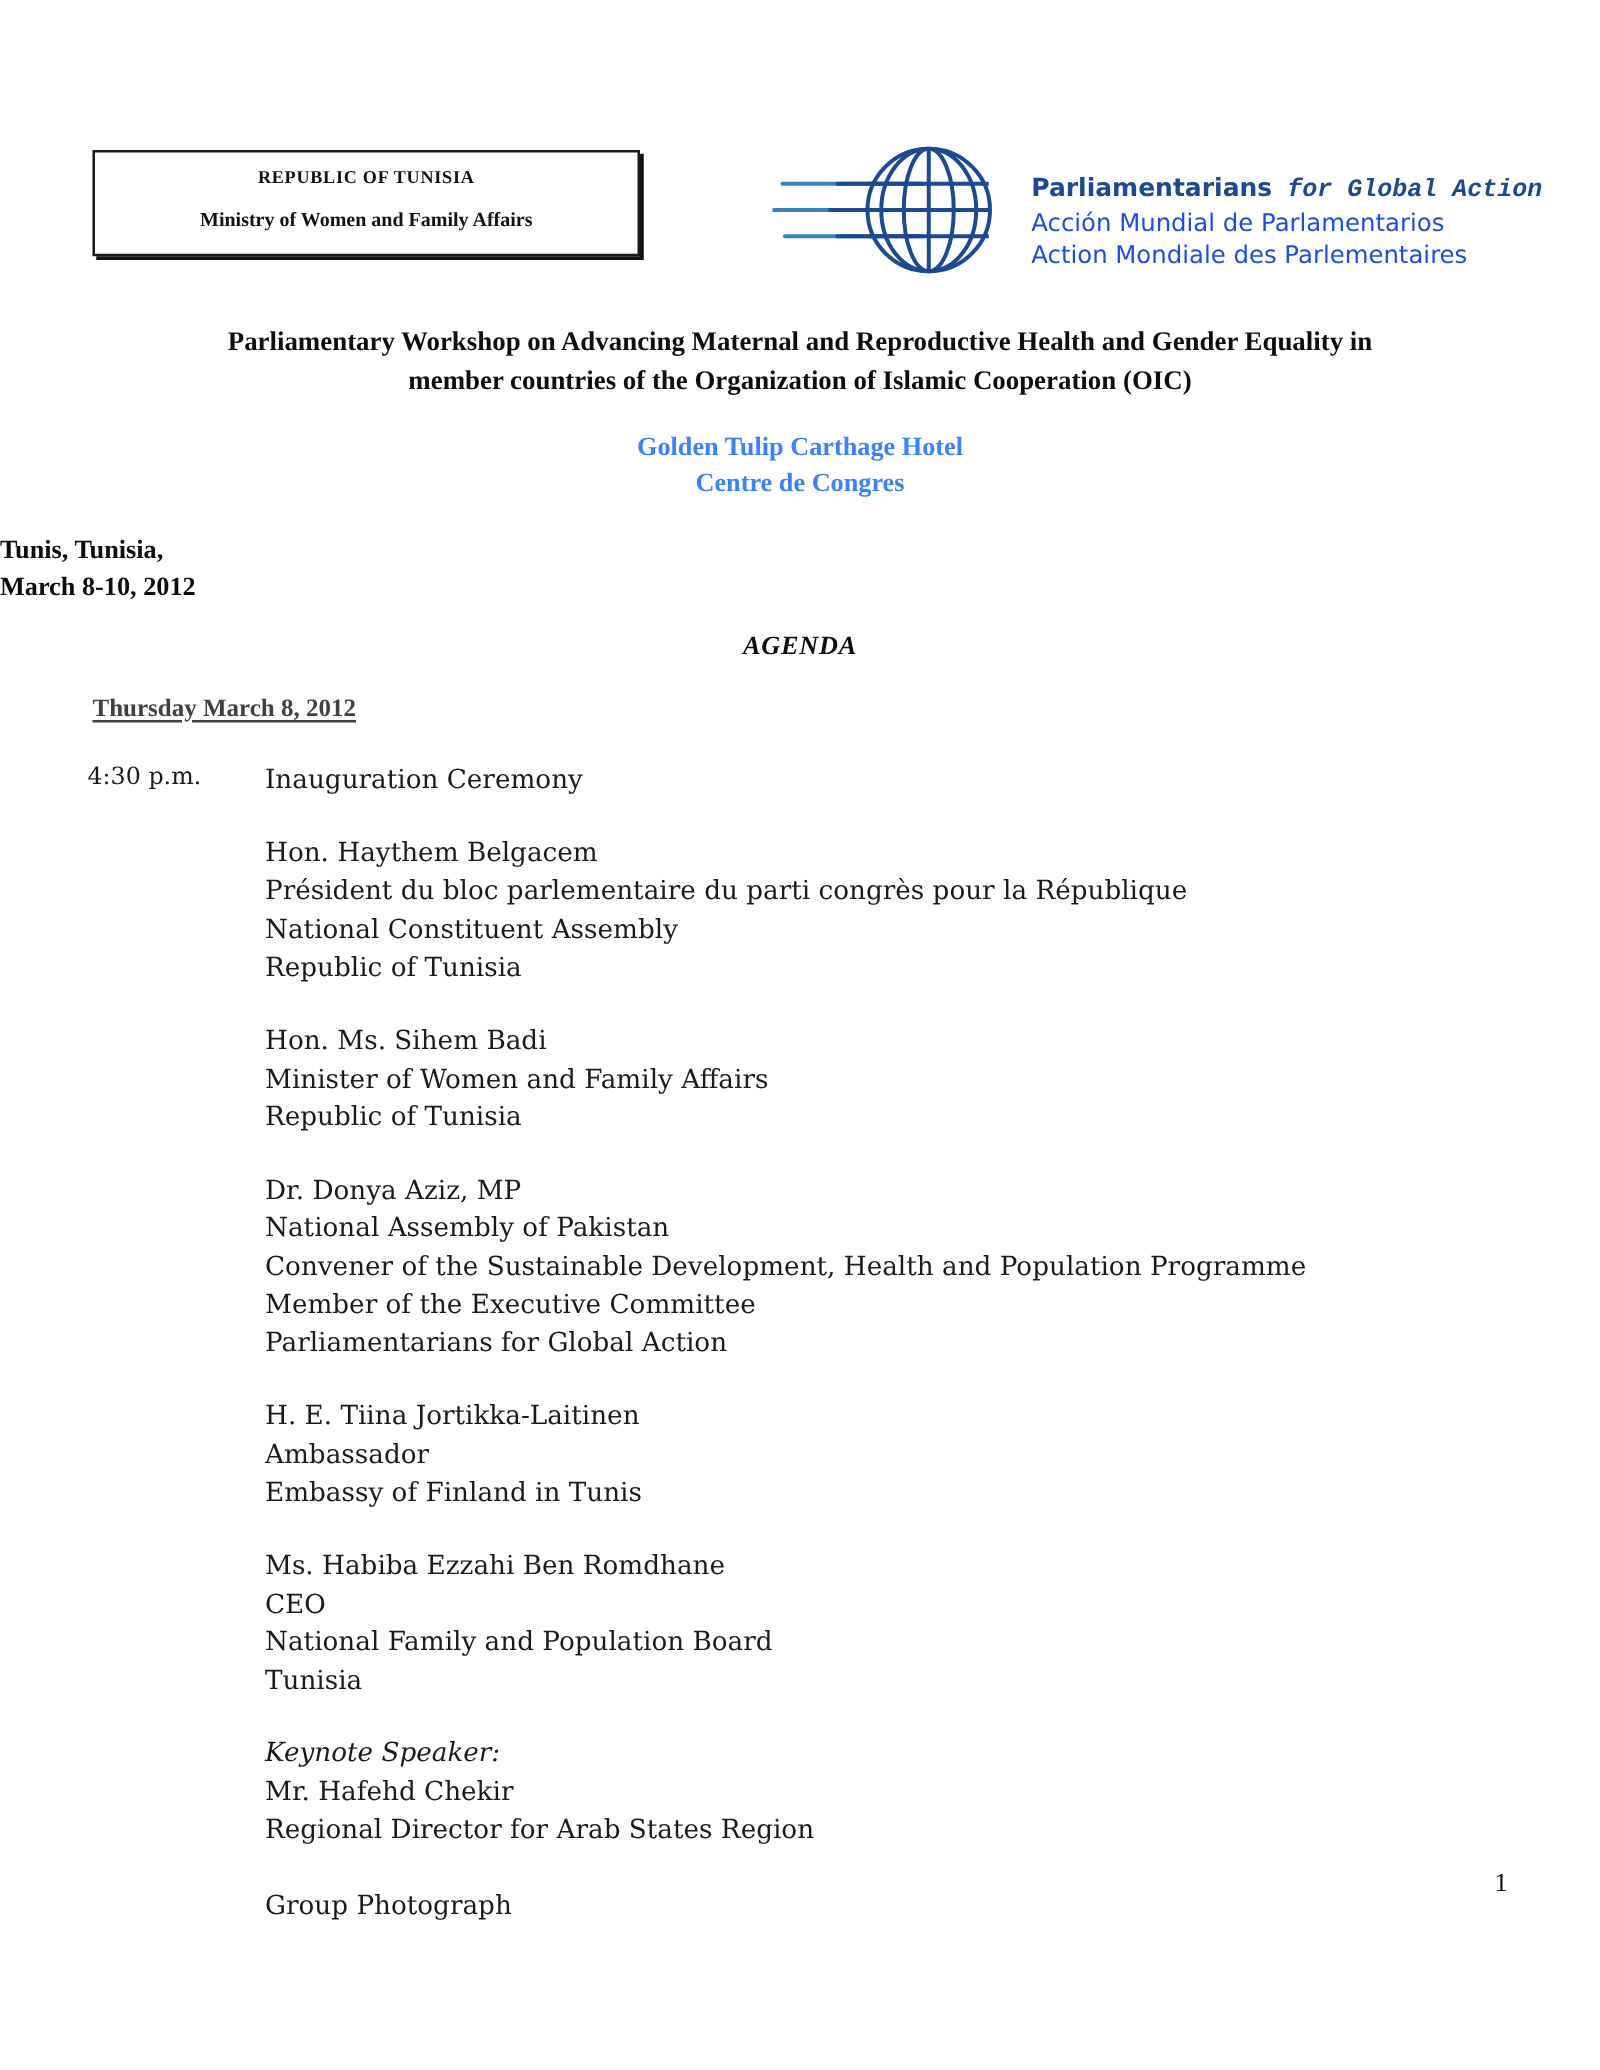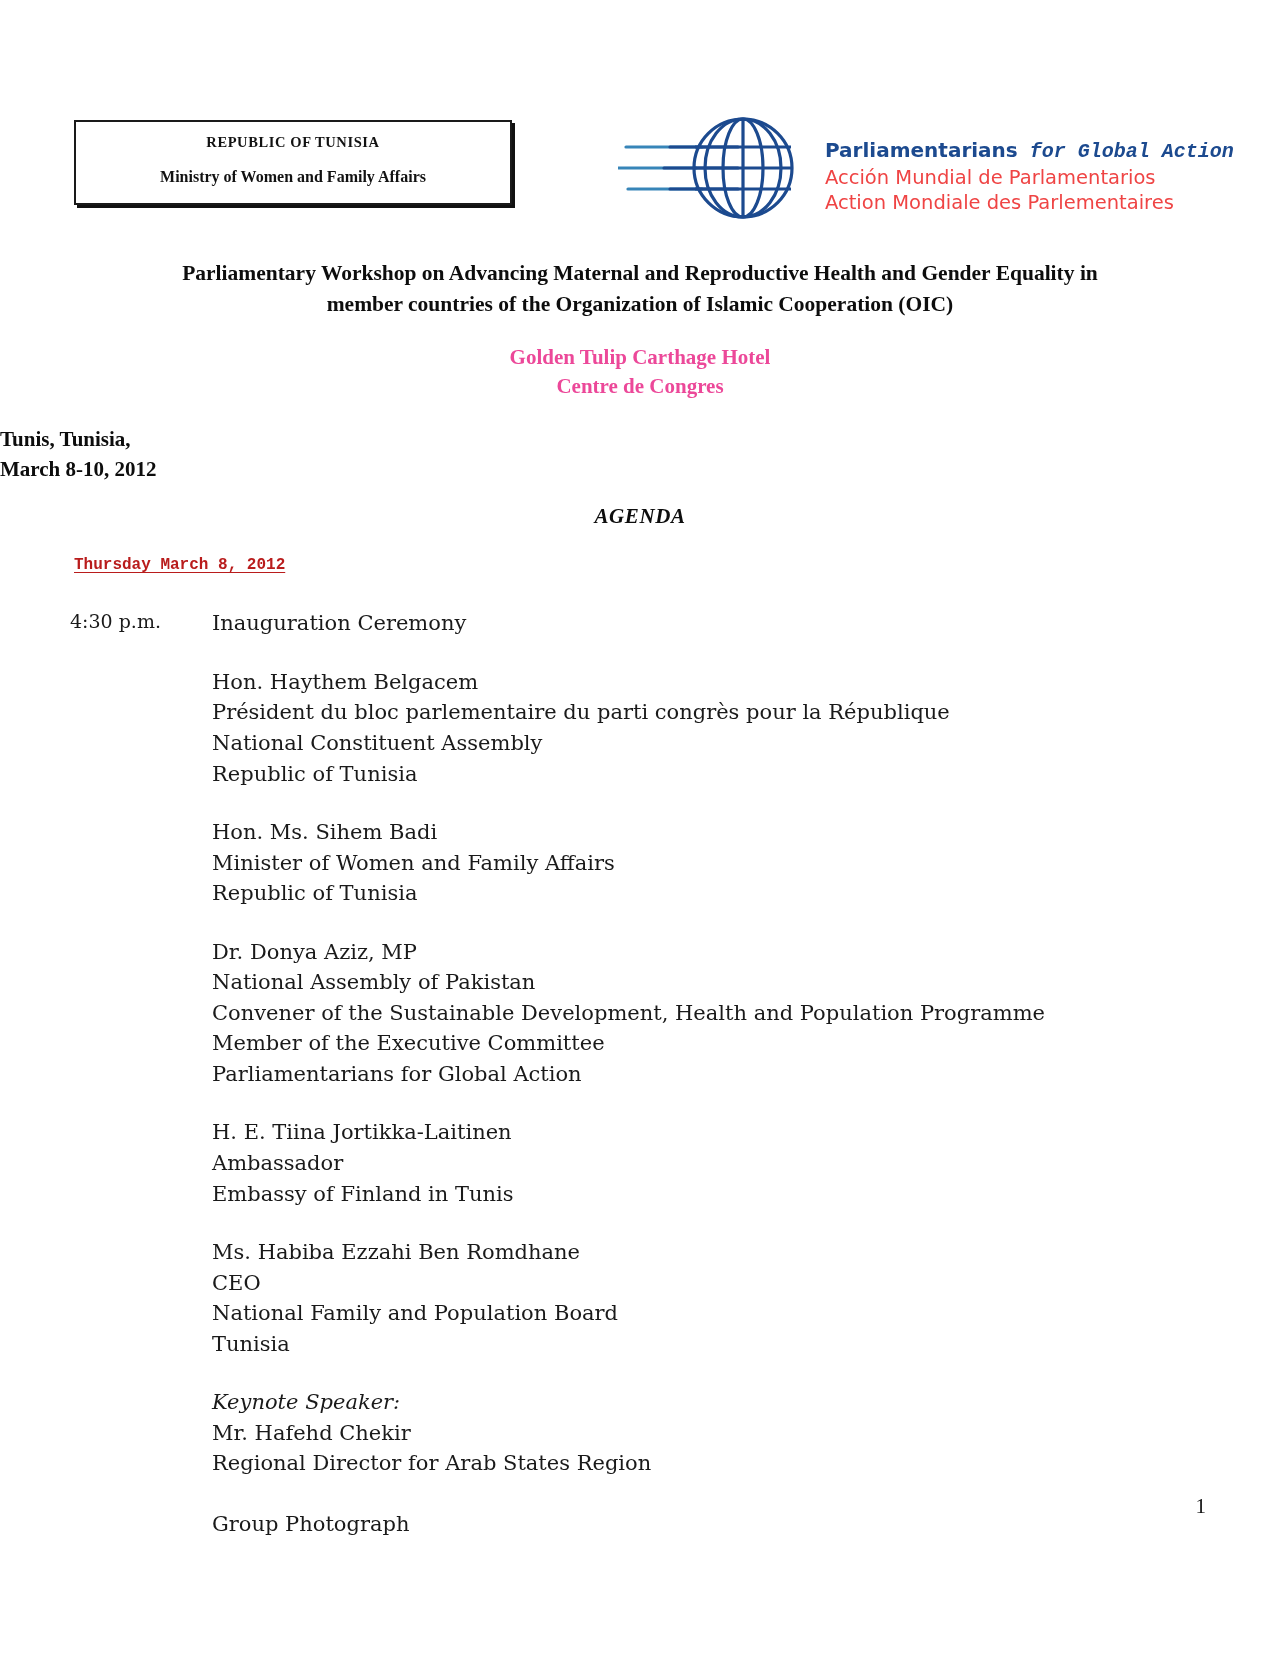--- a/index.html
+++ b/index.html
@@ -93,21 +93,21 @@
     color: #1c4a8f;
     font-weight: bold;
     white-space: nowrap;
   }
   .logo-l1 .it {
     font-style: italic;
     font-family: Liberation Mono, monospace;
   }
   .logo-l2, .logo-l3 {
     font-size: 19.5px;
-    color: #ef4444;
+    color: #1d4ed8;
     white-space: nowrap;
   }
 
   
   .title-block {
     position: absolute;
     left: 0;
     top: 258px;
     width: 1280px;
     text-align: center;
@@ -127,21 +127,21 @@
     left: 0;
     top: 343px;
     width: 1280px;
     text-align: center;
   }
   .venue-line {
     font-family: "Liberation Serif", "DejaVu Serif", serif;
     font-weight: bold;
     font-size: 21px;
     line-height: 1.38;
-    color: #ec4899;
+    color: #3b82f6;
   }
 
   .place-block {
     position: absolute;
     left: 0;
     top: 425px;
     width: 1280px;
   }
   .place-line {
     font-family: "Liberation Serif", "DejaVu Serif", serif;
@@ -163,24 +163,24 @@
     font-size: 21px;
     letter-spacing: 0.6px;
     color: #0d0d0d;
   }
 
   
   .day-heading {
     position: absolute;
     left: 74px;
     top: 556px;
-    font-family: Liberation Mono, monospace;
-    font-weight: bold;
-    font-size: 16px;
-    color: #b91c1c;
+    font-family: Liberation Serif, serif;
+    font-weight: bold;
+    font-size: 20px;
+    color: #404040;
     text-decoration: underline;
     text-underline-offset: 3px;
   }
 
   
   .agenda-body {
     position: absolute;
     left: 0;
     top: 608px;
     width: 1280px;

